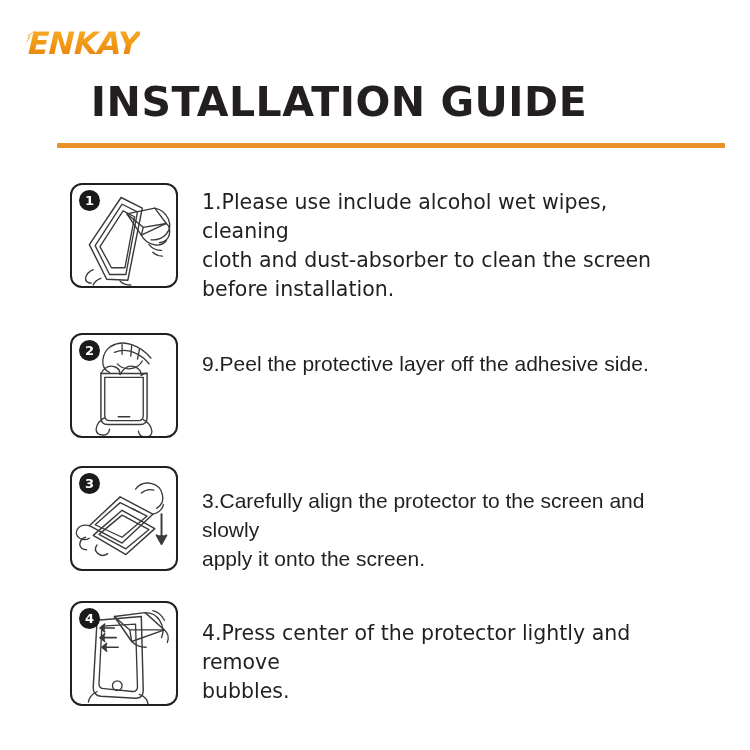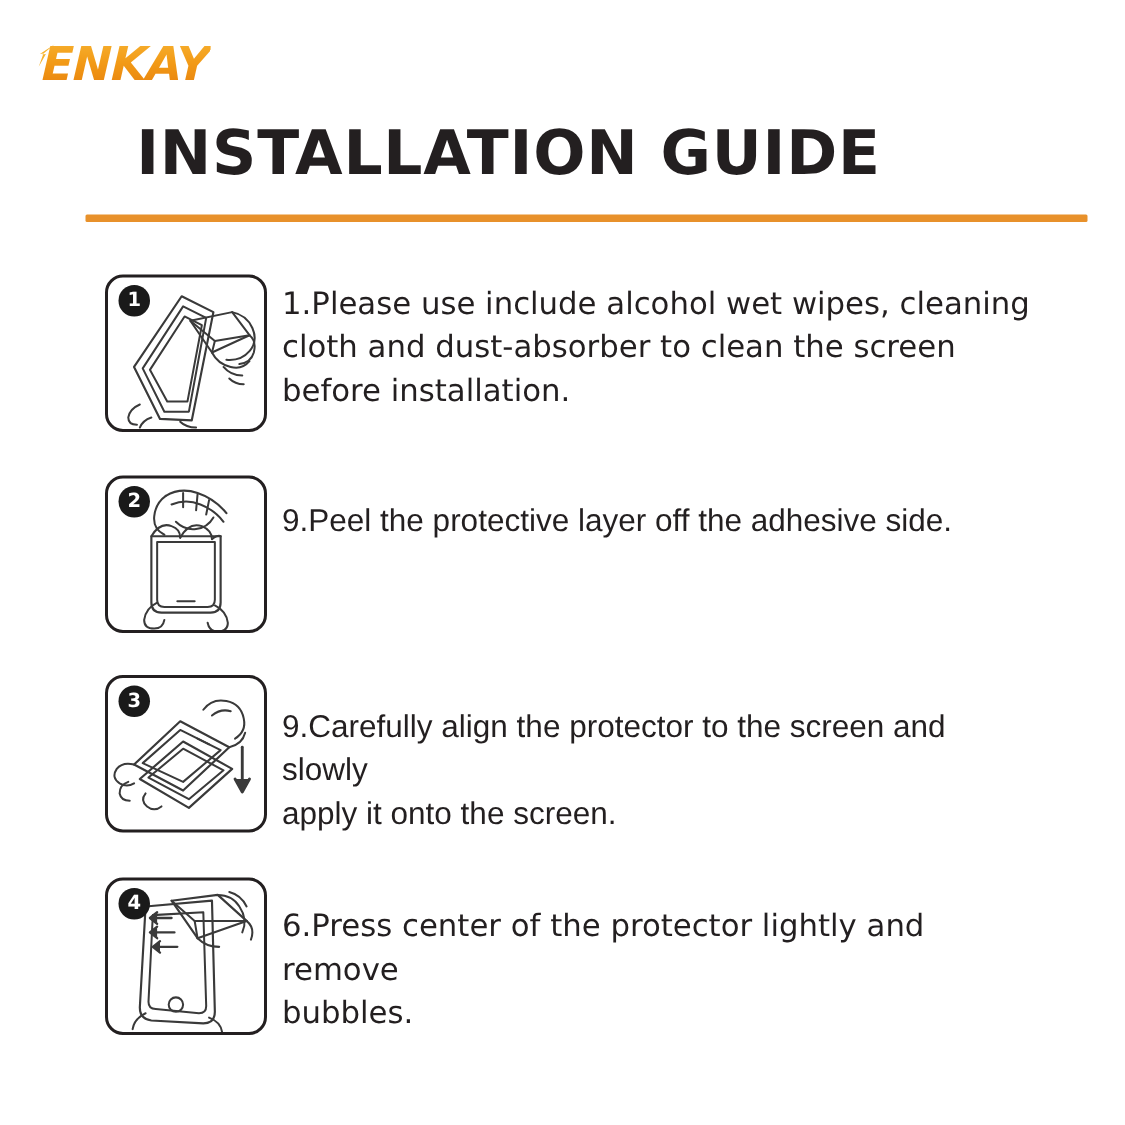--- a/index.html
+++ b/index.html
@@ -119,21 +119,21 @@
     color: #ffffff;
     font-family: "DejaVu Sans", sans-serif;
     font-size: 13px;
     font-weight: 700;
     line-height: 21px;
     text-align: center;
     z-index: 3;
   }
   .step-text {
     flex: 1 1 auto;
-    margin-left: 10px;
+    margin-left: 24px;
     padding-right: 58px;
     color: #231f20;
     font-size: 20.5px;
     line-height: 29px;
     font-family: "DejaVu Sans", sans-serif;
     white-space: pre-line;
   }
   .step-text.alt {
     font-family: "Liberation Sans", sans-serif;
     font-size: 21px;
@@ -251,21 +251,21 @@
             <path d="M66 22 q6 -8 16 -6 q10 2 12 12 q2 9 -6 14"></path>
             <path d="M72 26 q6 -5 13 -3"></path>
             <path d="M84 48 q9 -2 11 -10"></path>
 
             <path d="M93 48 L93 76" stroke-width="2"></path>
             <path d="M88 70 L93 79 L98 70" stroke-width="2" fill="#3a3a3a"></path>
           </g>
         </svg>
         <span class="step-badge">3</span>
       </div>
-      <div class="step-text alt">9.Carefully align the protector to  the screen and slowly
+      <div class="step-text alt">3.Carefully align the protector to  the screen and slowly
     apply it onto the screen.</div>
     </div>
 
     <div class="step step-4">
       <div class="step-icon">
         <svg viewBox="0 0 108 105">
           <g fill="none" stroke="#3a3a3a" stroke-width="1.4" stroke-linejoin="round" stroke-linecap="round">
 
             <path d="M26 18 L22 88 q0 8 8 9 L66 99 q8 0 8 -8 L72 14 Z" stroke-width="1.5"></path>
             <path d="M31 24 L28 84 q0 5 5 5 L63 92 q5 0 5 -5 L66 22 Z"></path>
@@ -287,18 +287,18 @@
             <path d="M30 26 L44 26" stroke-width="1.6"></path>
             <path d="M34 22 L29 26 L34 30" stroke-width="1.6" fill="#3a3a3a"></path>
             <path d="M30 36 L46 36" stroke-width="1.6"></path>
             <path d="M34 32 L29 36 L34 40" stroke-width="1.6" fill="#3a3a3a"></path>
             <path d="M32 46 L48 46" stroke-width="1.6"></path>
             <path d="M36 42 L31 46 L36 50" stroke-width="1.6" fill="#3a3a3a"></path>
           </g>
         </svg>
         <span class="step-badge">4</span>
       </div>
-      <div class="step-text">6.Press center of the protector lightly and remove
+      <div class="step-text">4.Press center of the protector lightly and remove
    bubbles.</div>
     </div>
 
   </div>
 </div>
 
 </body></html>

